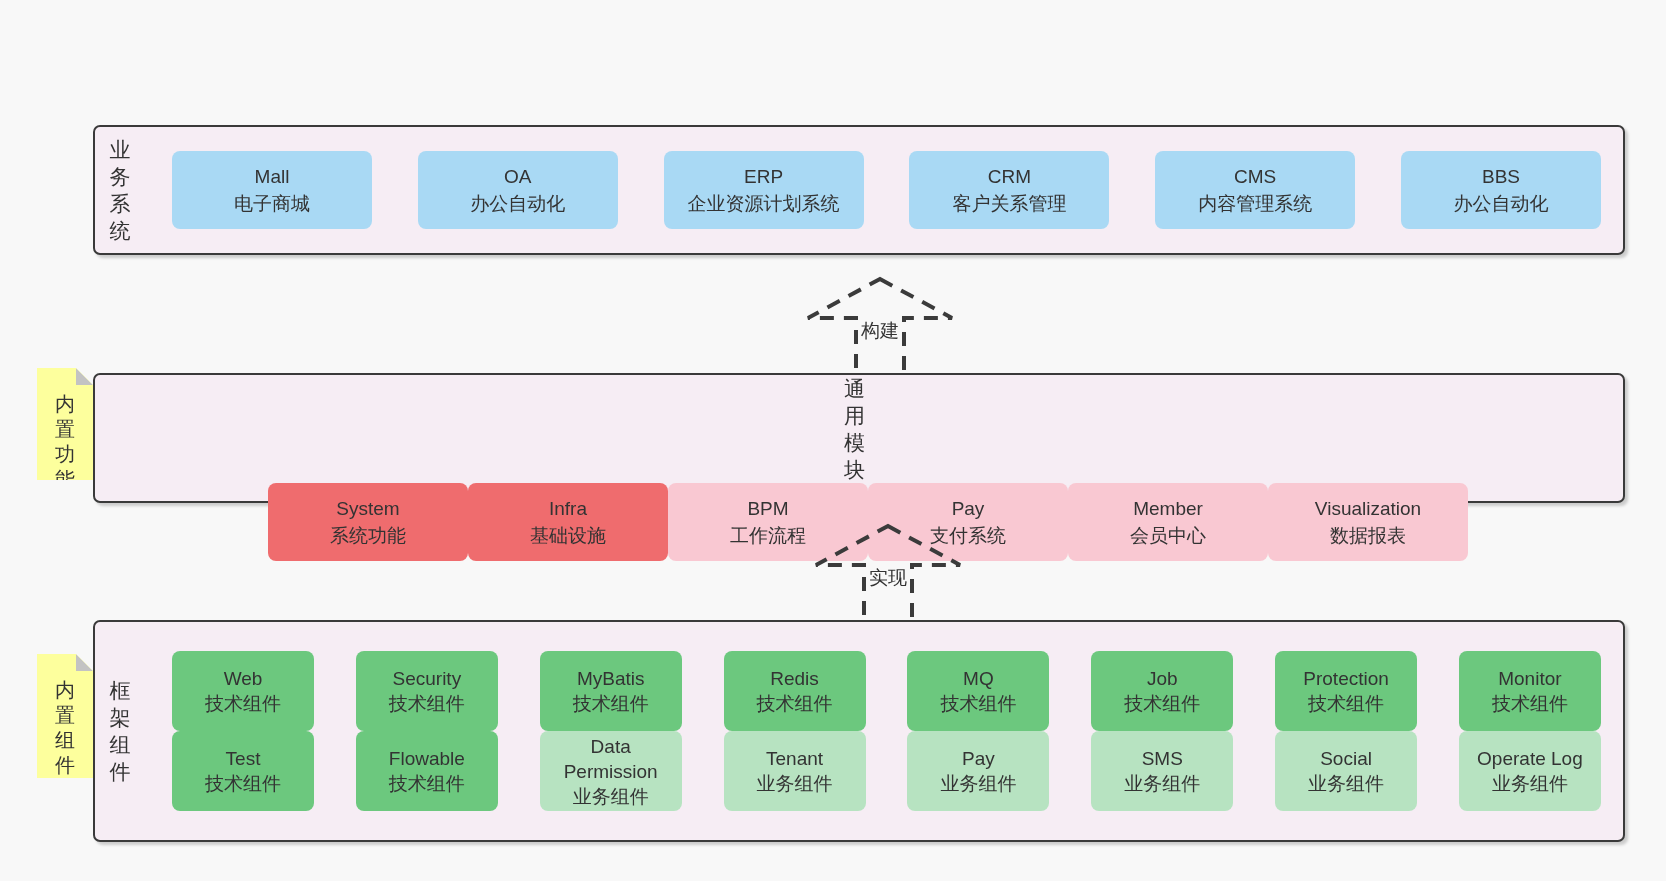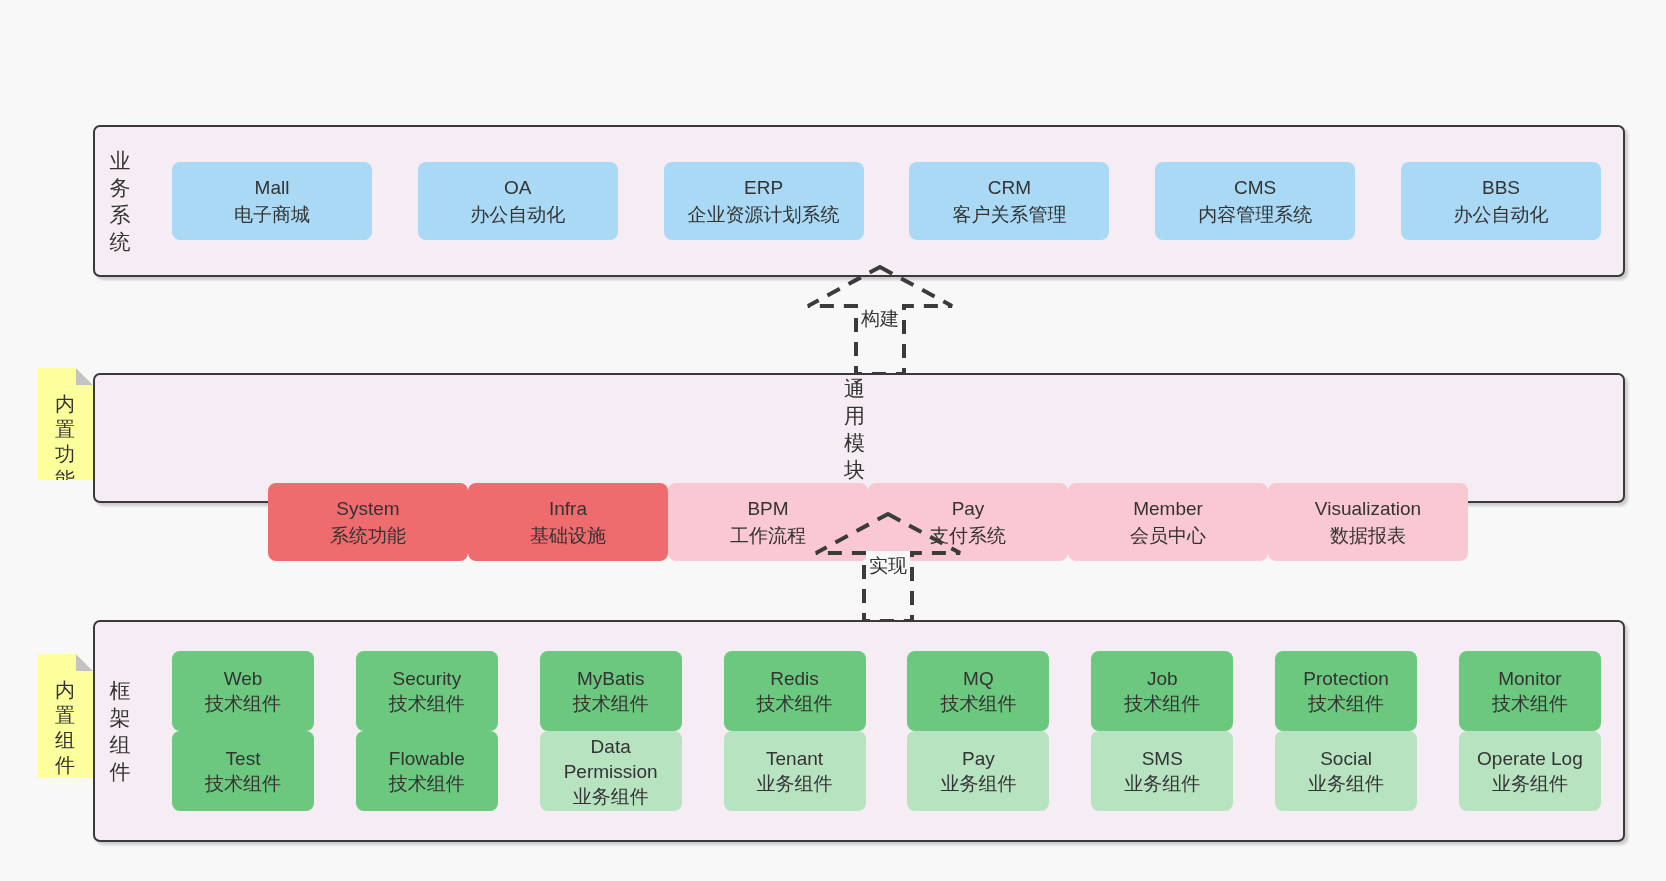--- a/index.html
+++ b/index.html
@@ -13,21 +13,21 @@
   
   .layer{
     position:absolute;left:93px;width:1532px;box-sizing:border-box;
     background:var(--container-bg,#f6edf4);
     border:2px solid var(--container-border,#3a3a3a);
     border-radius:7px;
     box-shadow:3px 3px 3px rgba(0,0,0,0.18);
     display:flex;align-items:center;
     padding:0 22px 0 0;
   }
-  .layer-business{top:125px;height:152px;}
+  .layer-business{top:125px;height:130px;}
   .layer-modules{top:373px;height:130px;flex-direction:column;}
   .layer-framework{top:620px;height:222px;}
   .side-label{
     flex:0 0 auto;width:24px;margin-left:13px;
     font-size:21px;line-height:27px;text-align:center;
     word-break:break-all;color:var(--text,#333);
   }
   .boxes{flex:1;display:grid;margin-left:23px;align-content:center;padding-left:17px;}
   .cols-6{grid-template-columns:repeat(6,200px);justify-content:space-between;}
   .cols-8{grid-template-columns:repeat(8,142px);justify-content:space-between;}
@@ -54,21 +54,21 @@
   .note .fold{
     position:absolute;top:0;right:0;width:17px;height:17px;
     background:var(--note-fold,#c3c3c3);
     clip-path:polygon(0 0,100% 100%,0 100%);
   }
   .note-text{
     width:22px;margin:24px auto 0;
     font-size:20px;line-height:25px;text-align:center;word-break:break-all;
   }
   
-  .arrow{position:absolute;width:150px;height:123px;}
+  .arrow{position:absolute;width:150px;height:123px;margin-top:12px;}
   .arrow svg{display:block;width:100%;height:100%;}
   .arrow-label{
     position:absolute;left:50%;top:45px;transform:translateX(-50%);
     background:var(--page-bg,#f8f8f8);padding:2px 3px;font-size:19px;white-space:nowrap;
   }
   .arrow-build{left:805px;top:259px;}
   .arrow-implement{left:813px;top:506px;}
 </style>
 </head>
 <body>

